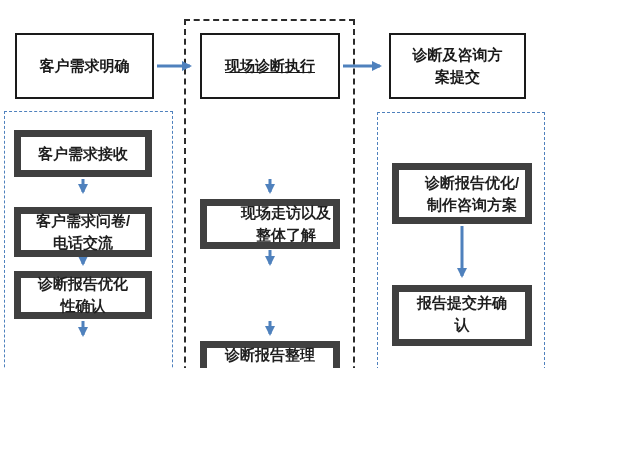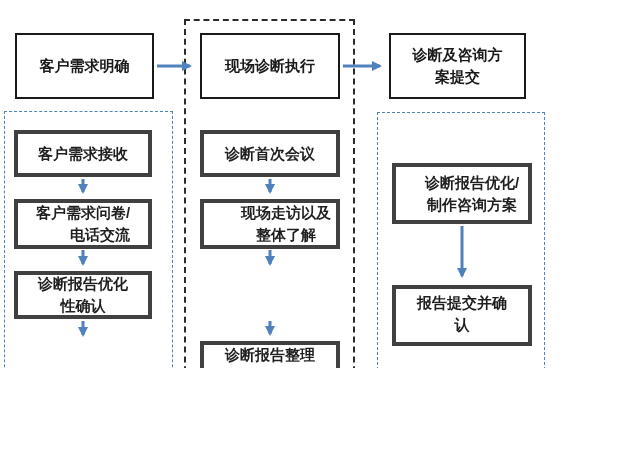--- a/index.html
+++ b/index.html
@@ -33,41 +33,41 @@
     justify-content: center;
     text-align: center;
     font-size: 15px;
     font-weight: bold;
     color: #1a1a1a;
     line-height: 1.45;
     white-space: pre-line;
     z-index: 2;
   }
   #phase1 { left: 15px;  top: 33px; width: 139px; height: 66px; }
-  #phase2 { left: 200px; top: 33px; width: 140px; height: 66px; }
+  #phase2 { left: 200px; top: 33px; width: 140px; height: 66px; text-decoration: underline; }
   #phase3 { left: 389px; top: 33px; width: 137px; height: 66px; }
 
   
   .step-box {
     position: absolute;
     background: #ffffff;
-    border: 4px solid #404040;
+    border: 7px solid #404040;
     display: flex;
     align-items: center;
     justify-content: center;
     text-align: center;
     font-size: 15px;
     font-weight: bold;
     color: #1f1f1f;
     line-height: 1.45;
     white-space: pre-line;
     z-index: 2;
   }
   #s1-1 { left: 14px; top: 130px; width: 138px; height: 47px; }
-  #s1-2 { left: 14px; top: 199px; width: 138px; height: 50px; text-align: right; }
+  #s1-2 { left: 14px; top: 207px; width: 138px; height: 50px; }
   #s1-3 { left: 14px; top: 271px; width: 138px; height: 48px; }
   #s1-4 { left: 14px; top: 342px; width: 138px; height: 48px; }
 
   #s2-1 { left: 200px; top: 130px; width: 140px; height: 47px; }
   #s2-2 { left: 200px; top: 199px; width: 140px; height: 50px; padding-left: 32px; }
   #s2-3 { left: 200px; top: 271px; width: 140px; height: 48px; }
   #s2-4 { left: 200px; top: 341px; width: 140px; height: 49px; }
 
   #s3-1 { left: 392px; top: 163px; width: 140px; height: 61px; padding-left: 20px; }
   #s3-2 { left: 392px; top: 285px; width: 140px; height: 61px; font-family: Liberation Mono, monospace; }
@@ -111,21 +111,20 @@
   <div class="phase-box" id="phase2">现场诊断执行</div>
   <div class="phase-box" id="phase3">诊断及咨询方
 案提交</div>
 
   <div class="step-box" id="s1-1">客户需求接收</div>
   <div class="step-box" id="s1-2">客户需求问卷/
 电话交流</div>
   <div class="step-box" id="s1-3">诊断报告优化
 性确认</div>
 
-  <div class="step-box" id="s2-1">诊断首次会议</div>
   <div class="step-box" id="s2-2">现场走访以及
 整体了解</div>
   <div class="step-box" id="s2-4">诊断报告整理
 以及末次会议</div>
 
   <div class="step-box" id="s3-1">诊断报告优化/
 制作咨询方案</div>
   <div class="step-box" id="s3-2">报告提交并确
 认</div>
 

